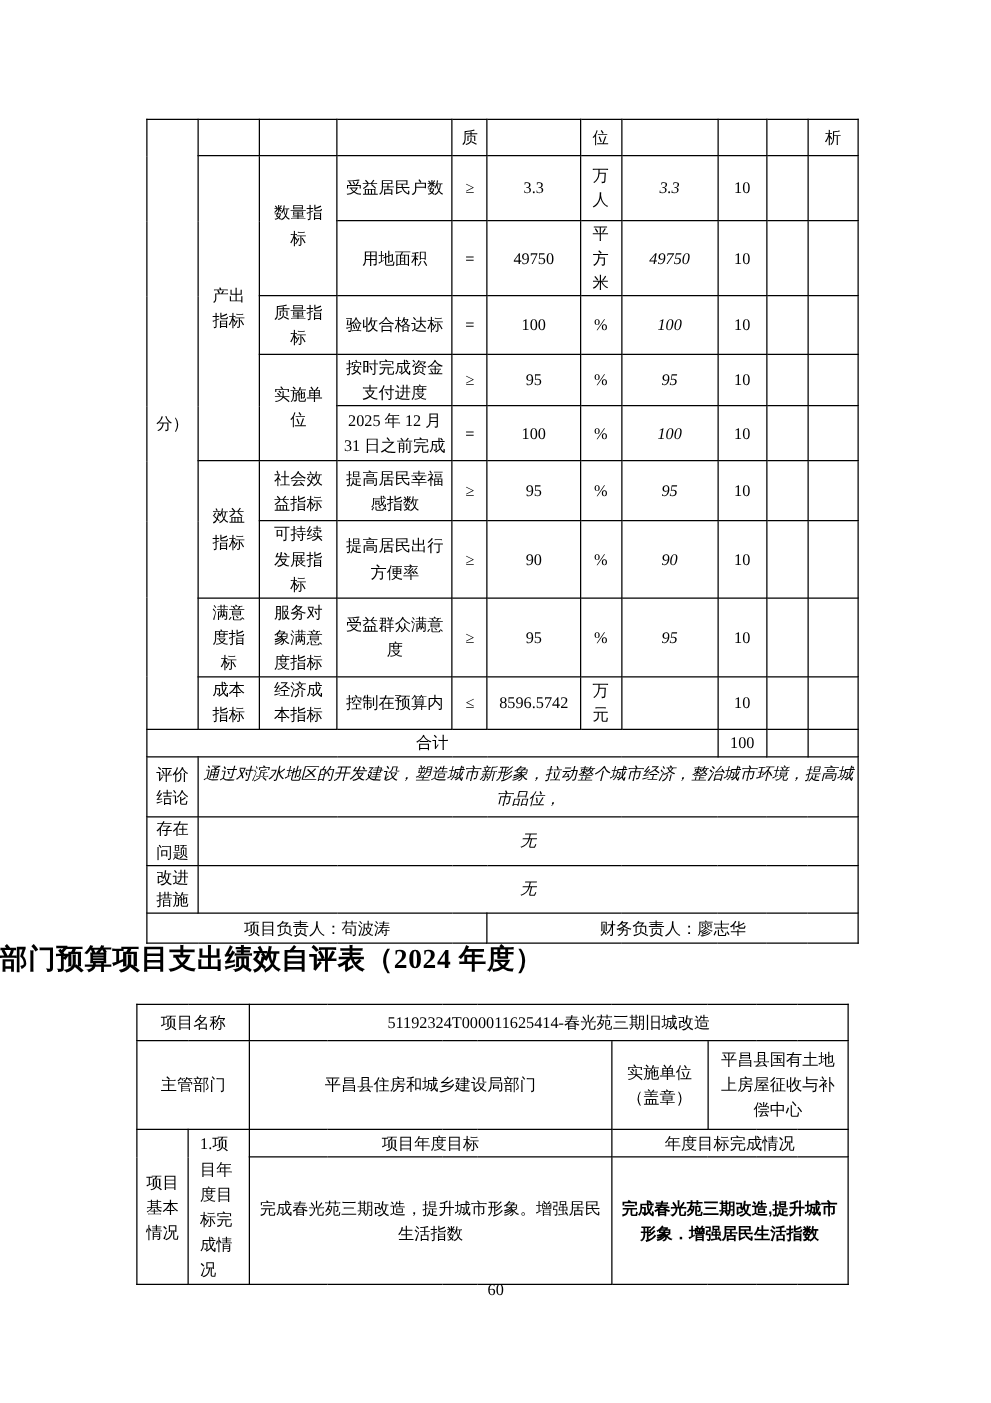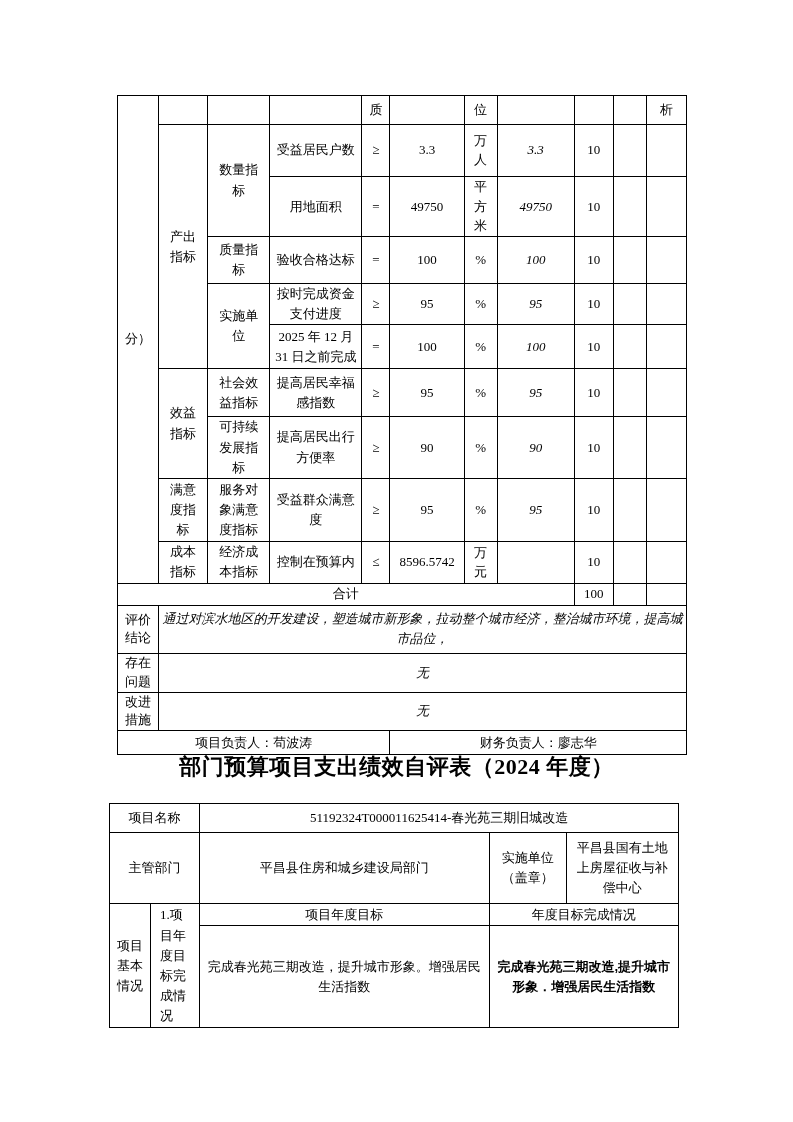--- a/index.html
+++ b/index.html
@@ -16,21 +16,21 @@
   .unit span{display:inline-block;width:14px;word-break:break-all;text-align:center;line-height:1.5;}
   .vlab span{display:inline-block;width:28px;word-break:break-all;text-align:center;}
   .numlab span{display:inline-block;width:30px;word-break:break-all;text-align:left;}
   .ital{font-style:italic;}
   .leftal{text-align:left;padding-left:7px;padding-right:6px;}
   .smtxt{font-size:12px;}
   .goal{line-height:1.95;font-size:13px;}
   .result{font-family:"Liberation Sans","DejaVu Sans",sans-serif;font-weight:bold;
           font-size:12.5px;line-height:2.0;}
   .subtop{vertical-align:top;padding-top:4px;}
-  .title{position:absolute;left:0;top:752px;width:793px;text-align:center;
+  .title{position:absolute;left:0;top:752px;width:793px;
          font-size:22px;font-weight:bold;letter-spacing:0.5px;}
   .pageno{position:absolute;left:0;top:1024px;width:793px;text-align:center;font-size:13px;}
 </style>
 </head>
 <body>
 
 <div class="page">
 
   <table class="tbl t1">
     <colgroup>
@@ -233,14 +233,15 @@
       <td colspan="5">项目年度目标</td>
       <td colspan="4">年度目标完成情况</td>
     </tr>
     <tr style="height:102px">
       <td colspan="5" class="leftal goal">完成春光苑三期改造，提升城市形象。增强居民生活指数</td>
       <td colspan="4" class="leftal result">完成春光苑三期改造,提升城市形象．增强居民生活指数</td>
     </tr>
   </tbody>
     </table>
 
+  <div class="pageno">60</div>
 
 </div>
 
 </body></html>

